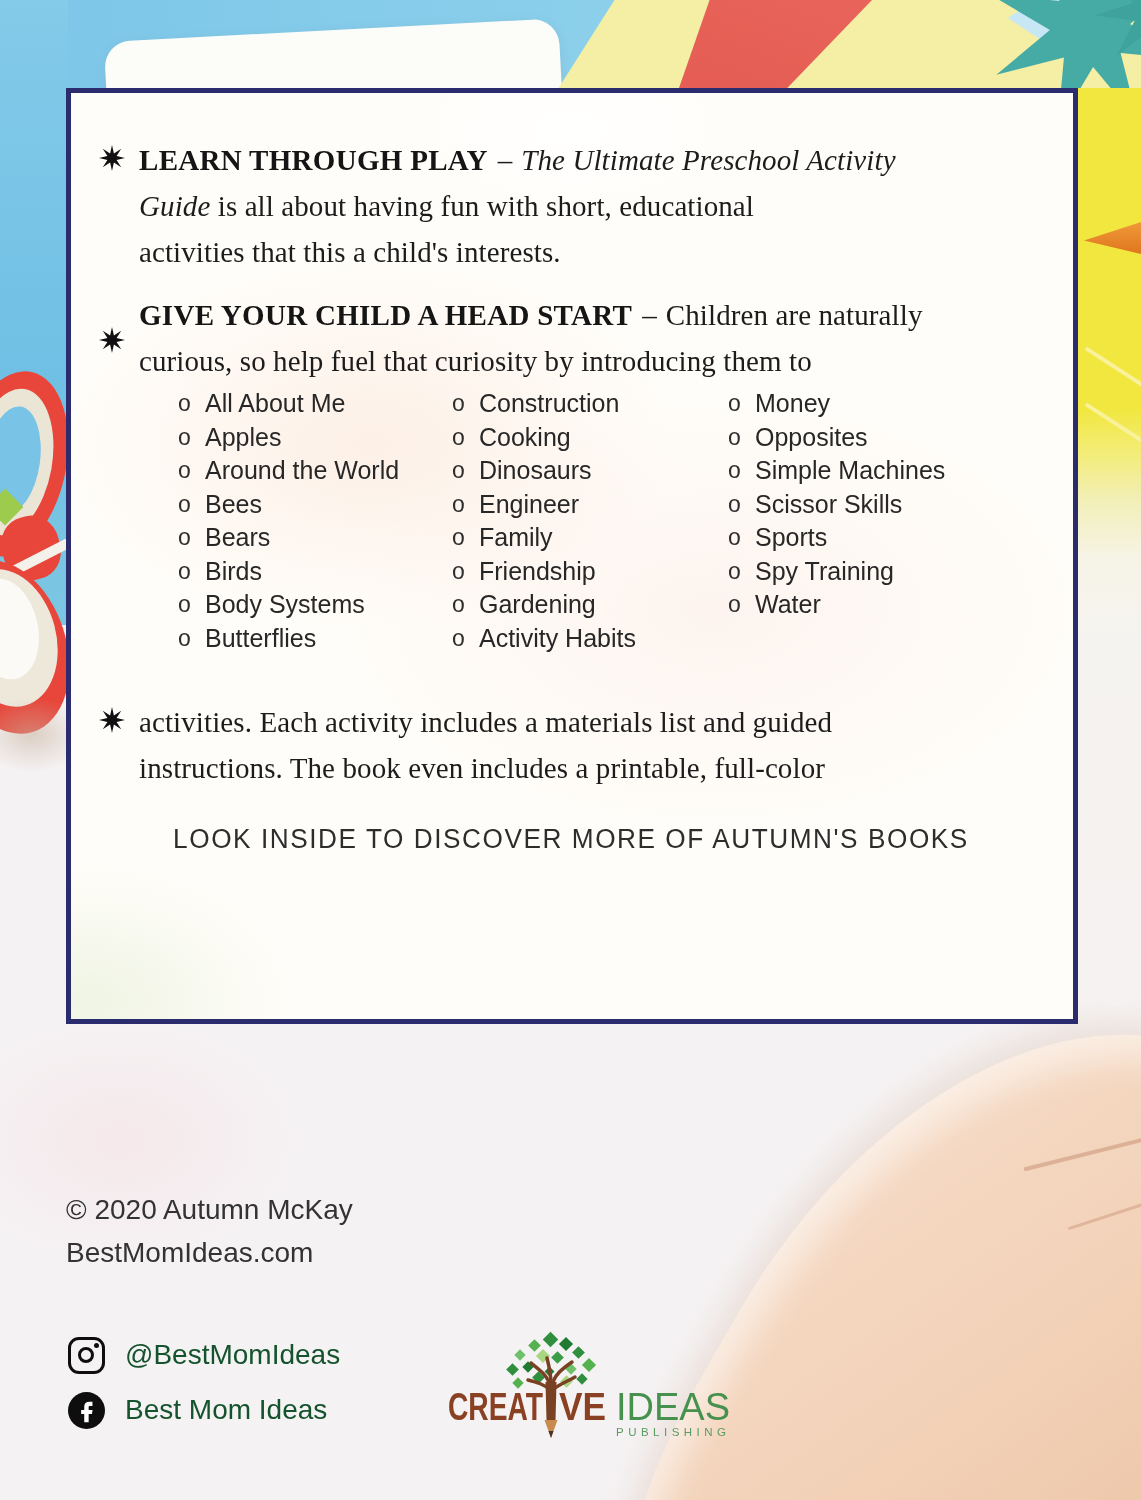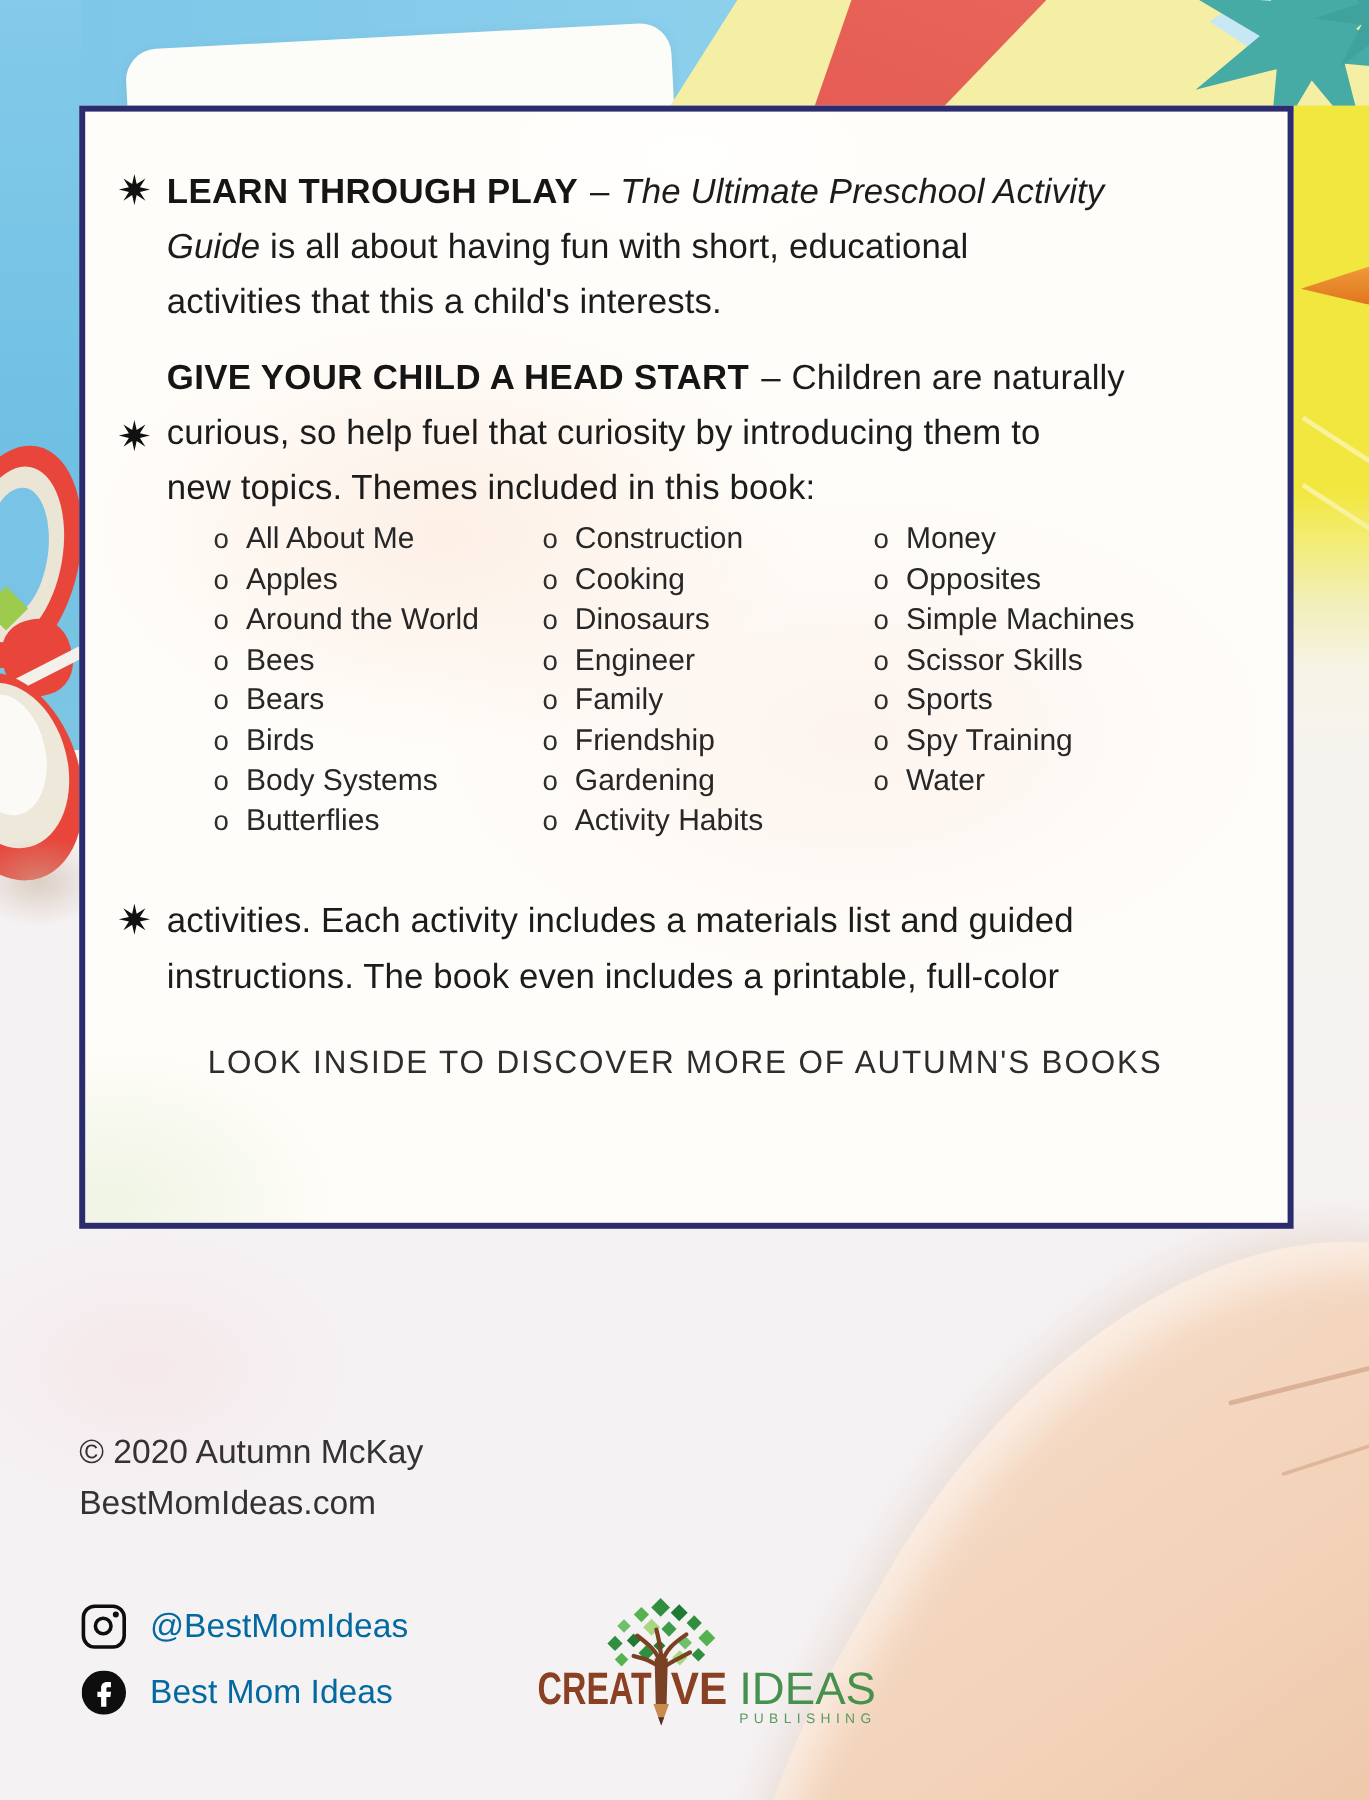--- a/index.html
+++ b/index.html
@@ -58,38 +58,38 @@
       radial-gradient(430px 260px at 30% 38%, rgba(250,226,211,.5), rgba(250,226,211,0) 70%),
       radial-gradient(520px 300px at 64% 56%, rgba(250,231,224,.42), rgba(250,231,224,0) 70%),
       radial-gradient(280px 190px at 2% 98%, rgba(226,237,210,.55), rgba(226,237,210,0) 70%),
       #fffdf9;
     padding:44px 30px 0 28px;
   }
   .bullet-para{display:flex;}
   .p2{margin-top:17px;align-items:center;}
   .p3{margin-top:44px;}
   .star-cell{flex:0 0 40px;padding-top:8px;}
-  .ptext{font-size:29px;line-height:46px;color:#1c1c1c;letter-spacing:.1px;}
+  .ptext{font-size:29px;line-height:46px;color:#1c1c1c;letter-spacing:.1px;font-family:Liberation Serif, serif;}
   .line{white-space:nowrap;}
   .ptext b{font-weight:bold;letter-spacing:.3px;color:#151515;}
   .dash{margin:0 9px 0 10px;}
   .it{font-style:italic;}
 
   .themes{display:flex;margin:3px 0 0 79px;font-size:25px;color:#272727;}
   .theme-col-1{width:274px;} .theme-col-2{width:276px;} .theme-col-3{width:auto;}
   .theme-item{display:flex;line-height:33.5px;white-space:nowrap;}
   .theme-item .o{width:27px;font-size:23px;color:#2e2e2e;}
 
   .look{margin-top:33px;text-align:center;font-size:27px;letter-spacing:1.6px;color:#2d2d2d;transform:scaleX(.97);}
 
   
   .copyright{left:66px;top:1188px;font-size:28px;line-height:43px;color:#333;}
   .social{left:68px;top:1336px;}
   .social-row{display:flex;align-items:center;height:38px;margin-bottom:17px;}
-  .social-label{font-size:28px;color:#0369a1;margin-left:20px;}
+  .social-label{font-size:28px;color:#14532d;margin-left:20px;}
   .ig-icon{width:37px;height:37px;box-sizing:border-box;border:3.5px solid #0e0e0e;border-radius:11px;position:relative;}
   .ig-icon::before{content:"";position:absolute;left:7px;top:7px;width:16px;height:16px;box-sizing:border-box;border:3.5px solid #0e0e0e;border-radius:50%;}
   .ig-icon::after{content:"";position:absolute;right:3px;top:3px;width:5px;height:5px;background:#0e0e0e;border-radius:50%;}
   .fb-icon{width:37px;height:37px;}
 
   .logo{left:446px;top:1328px;width:320px;height:120px;}
 </style>
 </head>
 <body>
 
@@ -148,21 +148,20 @@
       <div class="star-cell">
         <svg width="26" height="26" viewBox="0 0 26 26">
             <polygon fill="#111" points="13,0 14.9,8.4 22.2,3.8 17.6,11.1 26,13 17.6,14.9 22.2,22.2 14.9,17.6 13,26 11.1,17.6 3.8,22.2 8.4,14.9 0,13 8.4,11.1 3.8,3.8 11.1,8.4"></polygon>
           </svg>
       </div>
       <div class="ptext">
         <div class="line">
           <b>GIVE YOUR CHILD A HEAD START</b><span class="dash">–</span><span>Children are naturally</span>
         </div>
         <div class="line"><span>curious, so help fuel that curiosity by introducing them to</span></div>
-        <div class="line"><span>new topics. Themes included in this book:</span></div>
       </div>
     </div>
 
     <div class="themes">
       <div class="theme-col-1">
         <div class="theme-item">
             <span class="o">o</span>
             <span>All About Me</span>
           </div>
         <div class="theme-item">

